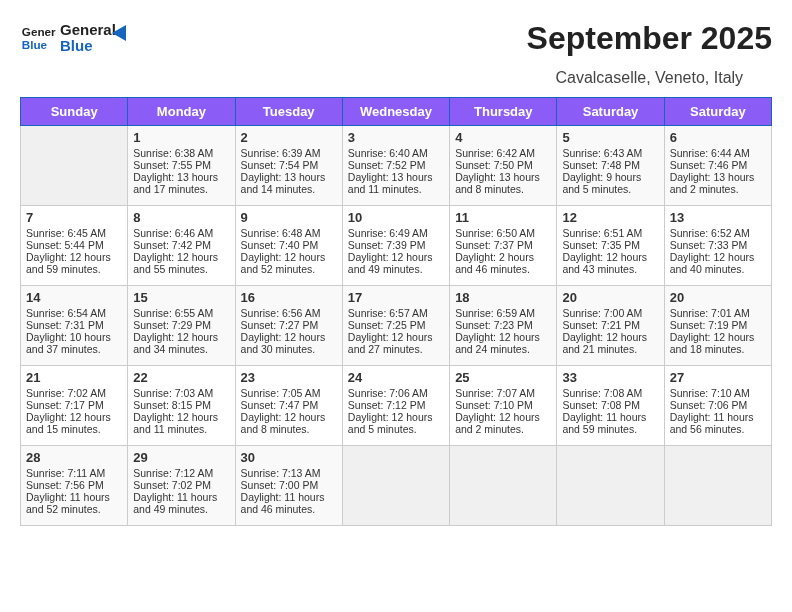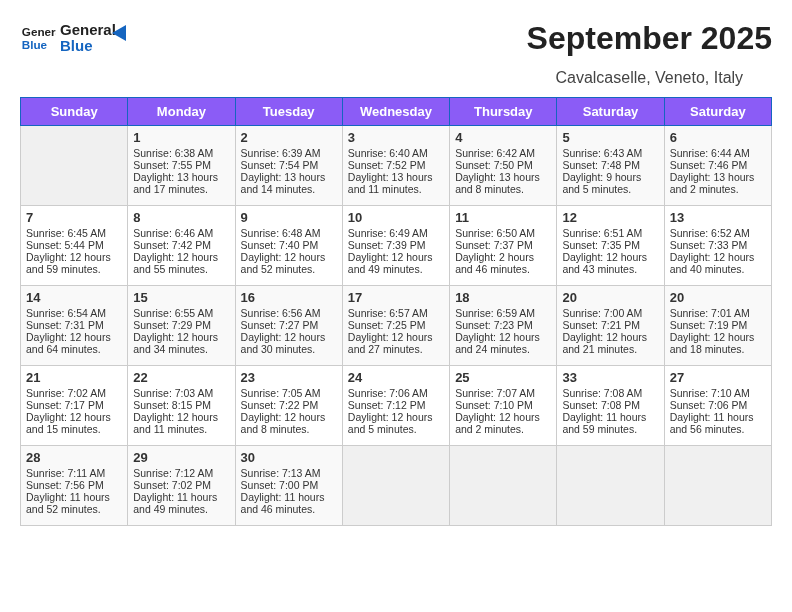--- a/index.html
+++ b/index.html
@@ -193,21 +193,21 @@
           <div>Sunrise: 6:52 AM</div>
           <div>Sunset: 7:33 PM</div>
           <div>Daylight: 12 hours and 40 minutes.</div>
         </td>
       </tr>
       <tr>
         <td>
           <span class="day-num">14</span>
           <div>Sunrise: 6:54 AM</div>
           <div>Sunset: 7:31 PM</div>
-          <div>Daylight: 12 hours and 64 minutes.</div>
+          <div>Daylight: 10 hours and 37 minutes.</div>
         </td>
         <td>
           <span class="day-num">15</span>
           <div>Sunrise: 6:55 AM</div>
           <div>Sunset: 7:29 PM</div>
           <div>Daylight: 12 hours and 34 minutes.</div>
         </td>
         <td>
           <span class="day-num">16</span>
           <div>Sunrise: 6:56 AM</div>
@@ -248,21 +248,21 @@
         </td>
         <td>
           <span class="day-num">22</span>
           <div>Sunrise: 7:03 AM</div>
           <div>Sunset: 8:15 PM</div>
           <div>Daylight: 12 hours and 11 minutes.</div>
         </td>
         <td>
           <span class="day-num">23</span>
           <div>Sunrise: 7:05 AM</div>
-          <div>Sunset: 7:22 PM</div>
+          <div>Sunset: 7:47 PM</div>
           <div>Daylight: 12 hours and 8 minutes.</div>
         </td>
         <td>
           <span class="day-num">24</span>
           <div>Sunrise: 7:06 AM</div>
           <div>Sunset: 7:12 PM</div>
           <div>Daylight: 12 hours and 5 minutes.</div>
         </td>
         <td>
           <span class="day-num">25</span>

